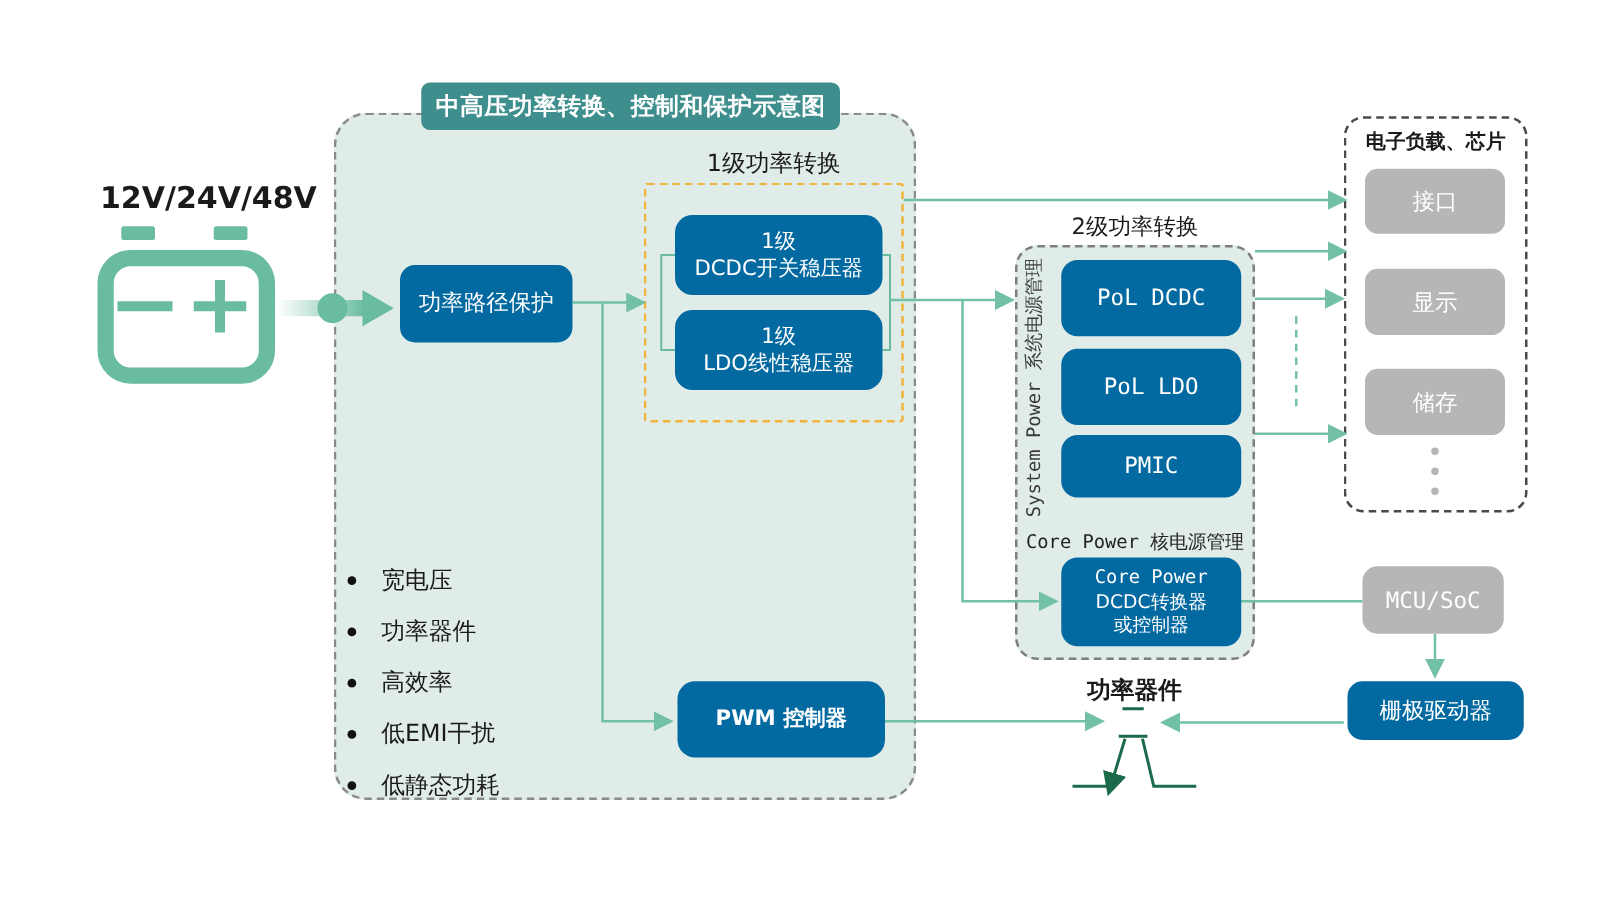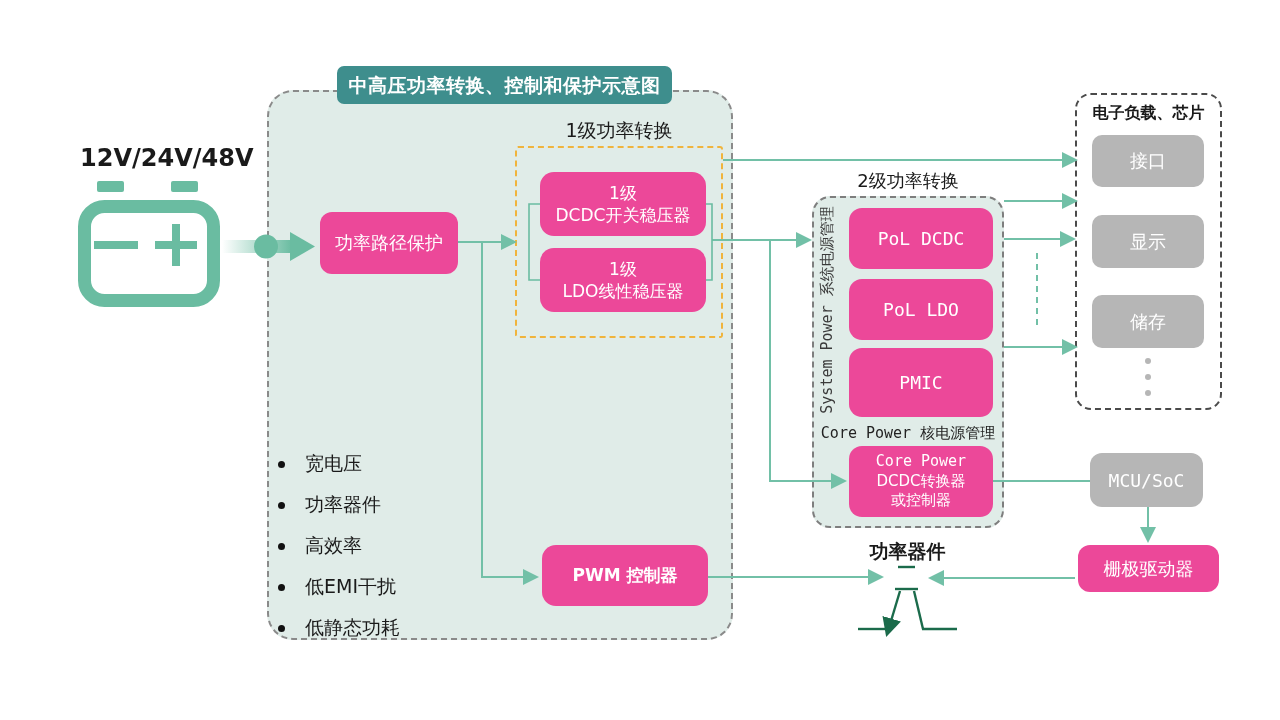--- a/index.html
+++ b/index.html
@@ -10,21 +10,21 @@
               border:2px dashed #8a8a8a;border-radius:26px;z-index:1;}
   #stage1-panel{left:515px;top:146px;width:208px;height:192px;background:transparent;
               border:2px dashed #f0b43c;border-radius:3px;z-index:2;}
   #stage2-panel{left:812px;top:196px;width:192px;height:332px;background:#e0ece8;
               border:2px dashed #7e7e7e;border-radius:18px;z-index:1;}
   #loads-panel{left:1075px;top:93px;width:147px;height:317px;background:#ffffff;
               border:2px dashed #4a4a4a;border-radius:16px;z-index:1;}
   #title-bar{position:absolute;left:337px;top:66px;width:335px;height:38px;background:#3e8e8d;
              border-radius:7px;color:#fff;font-weight:bold;font-size:19px;line-height:38px;
              text-align:center;z-index:6;letter-spacing:.5px;}
-  .tbox{position:absolute;background:#ec4899;color:#fff;display:flex;flex-direction:column;
+  .tbox{position:absolute;background:#0369a1;color:#fff;display:flex;flex-direction:column;
         align-items:center;justify-content:center;text-align:center;z-index:4;line-height:1.32;}
   .gbox{position:absolute;background:#b6b6b6;color:#fff;display:flex;align-items:center;
         justify-content:center;text-align:center;z-index:4;}
   .mono{font-family:"DejaVu Sans Mono","Liberation Mono",monospace;}
   .lbl{position:absolute;z-index:5;}
   #src-voltage{left:80px;top:144px;font-size:24px;font-weight:bold;}
   #stage1-label{left:515px;top:118px;width:208px;text-align:center;font-size:19px;}
   #stage2-label{left:812px;top:169px;width:192px;text-align:center;font-size:18px;}
   #core-power-label{left:812px;top:424px;width:192px;text-align:center;font-size:15px;color:#222;}
   #loads-title{left:1075px;top:103px;width:147px;text-align:center;font-size:16px;font-weight:600;}
@@ -131,21 +131,21 @@
     <span>1级</span>
     <span>DCDC开关稳压器</span>
   </div>
   <div class="tbox" style="left:540px;top:248px;width:166px;height:64px;border-radius:14px;font-size:17px;">
     <span>1级</span>
     <span>LDO线性稳压器</span>
   </div>
 
   <div class="tbox mono" style="left:849px;top:208px;width:144px;height:61px;border-radius:13px;font-size:18px;">PoL DCDC</div>
   <div class="tbox mono" style="left:849px;top:279px;width:144px;height:61px;border-radius:13px;font-size:18px;">PoL LDO</div>
-  <div class="tbox mono" style="left:849px;top:348px;width:144px;height:69px;border-radius:13px;font-size:18px;">PMIC</div>
+  <div class="tbox mono" style="left:849px;top:348px;width:144px;height:50px;border-radius:13px;font-size:18px;">PMIC</div>
 
   <div class="tbox" style="left:849px;top:446px;width:144px;height:71px;border-radius:13px;font-size:15px;">
     <span class="mono">Core Power</span>
     <span>DCDC转换器</span>
     <span>或控制器</span>
   </div>
 
   <div class="tbox" style="left:542px;top:545px;width:166px;height:61px;border-radius:14px;font-size:17px;font-weight:bold;">PWM 控制器</div>
   <div class="tbox" style="left:1078px;top:545px;width:141px;height:47px;border-radius:12px;font-size:18px;">栅极驱动器</div>
 

